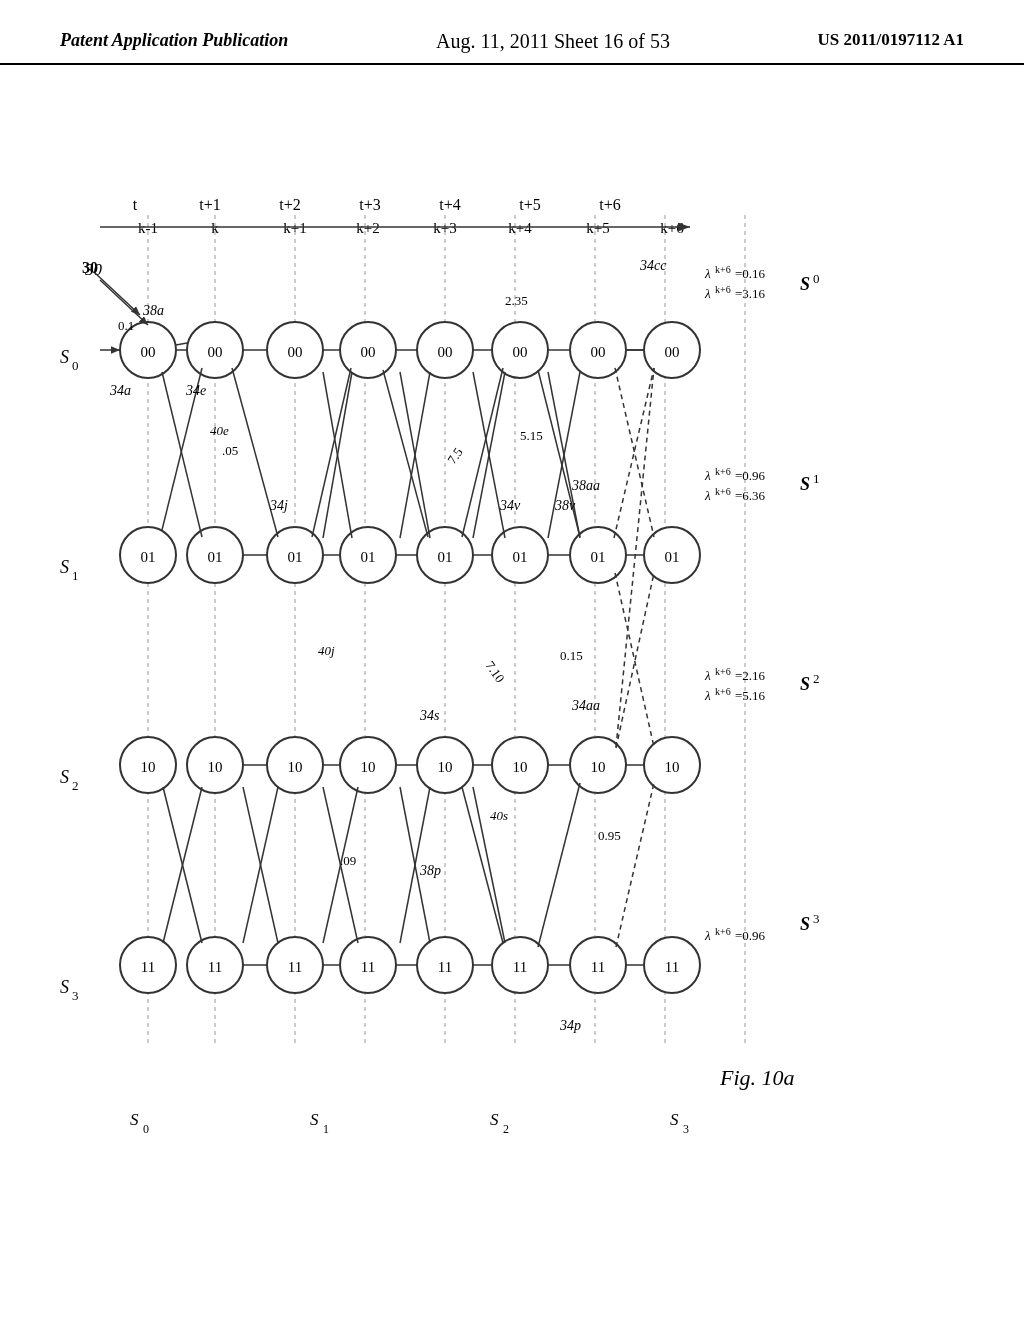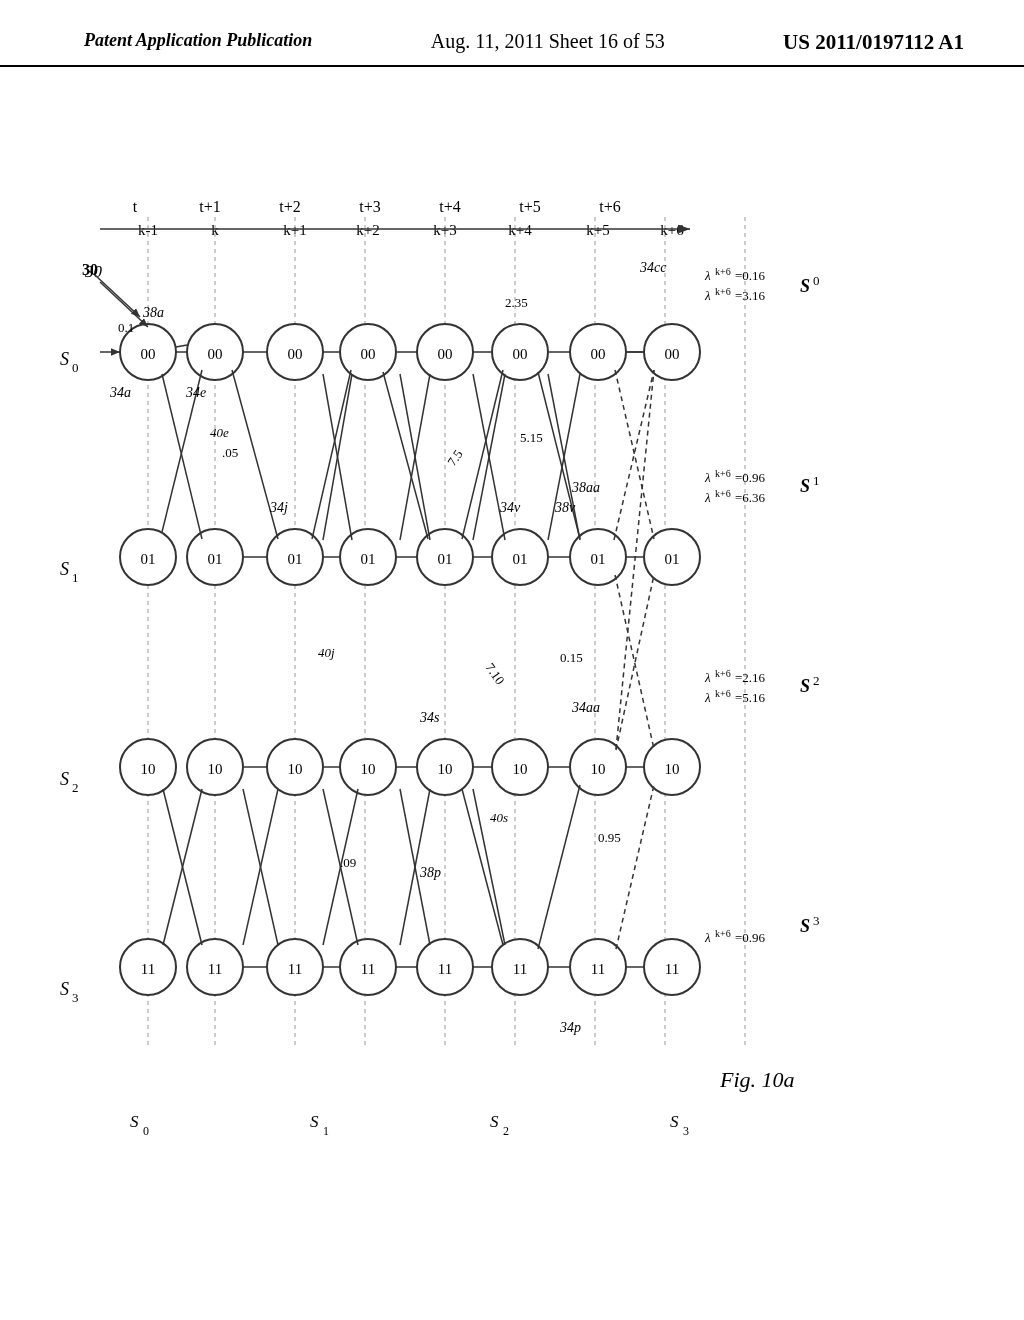--- a/index.html
+++ b/index.html
@@ -17,30 +17,29 @@
       justify-content: space-between;
       align-items: flex-start;
       padding: 30px 60px 10px 60px;
       border-bottom: 2px solid #000;
     }
 
     .header-left {
       font-size: 18px;
       font-weight: bold;
       font-style: italic;
-      margin-left: 24px;
     }
 
     .header-center {
       font-size: 20px;
       text-align: center;
     }
 
     .header-right {
-      font-size: 21px;
+      font-size: 17px;
       font-weight: bold;
     }
 
     .main-content {
       position: relative;
       width: 100%;
       height: calc(100% - 100px);
       overflow: hidden;
     }
 

